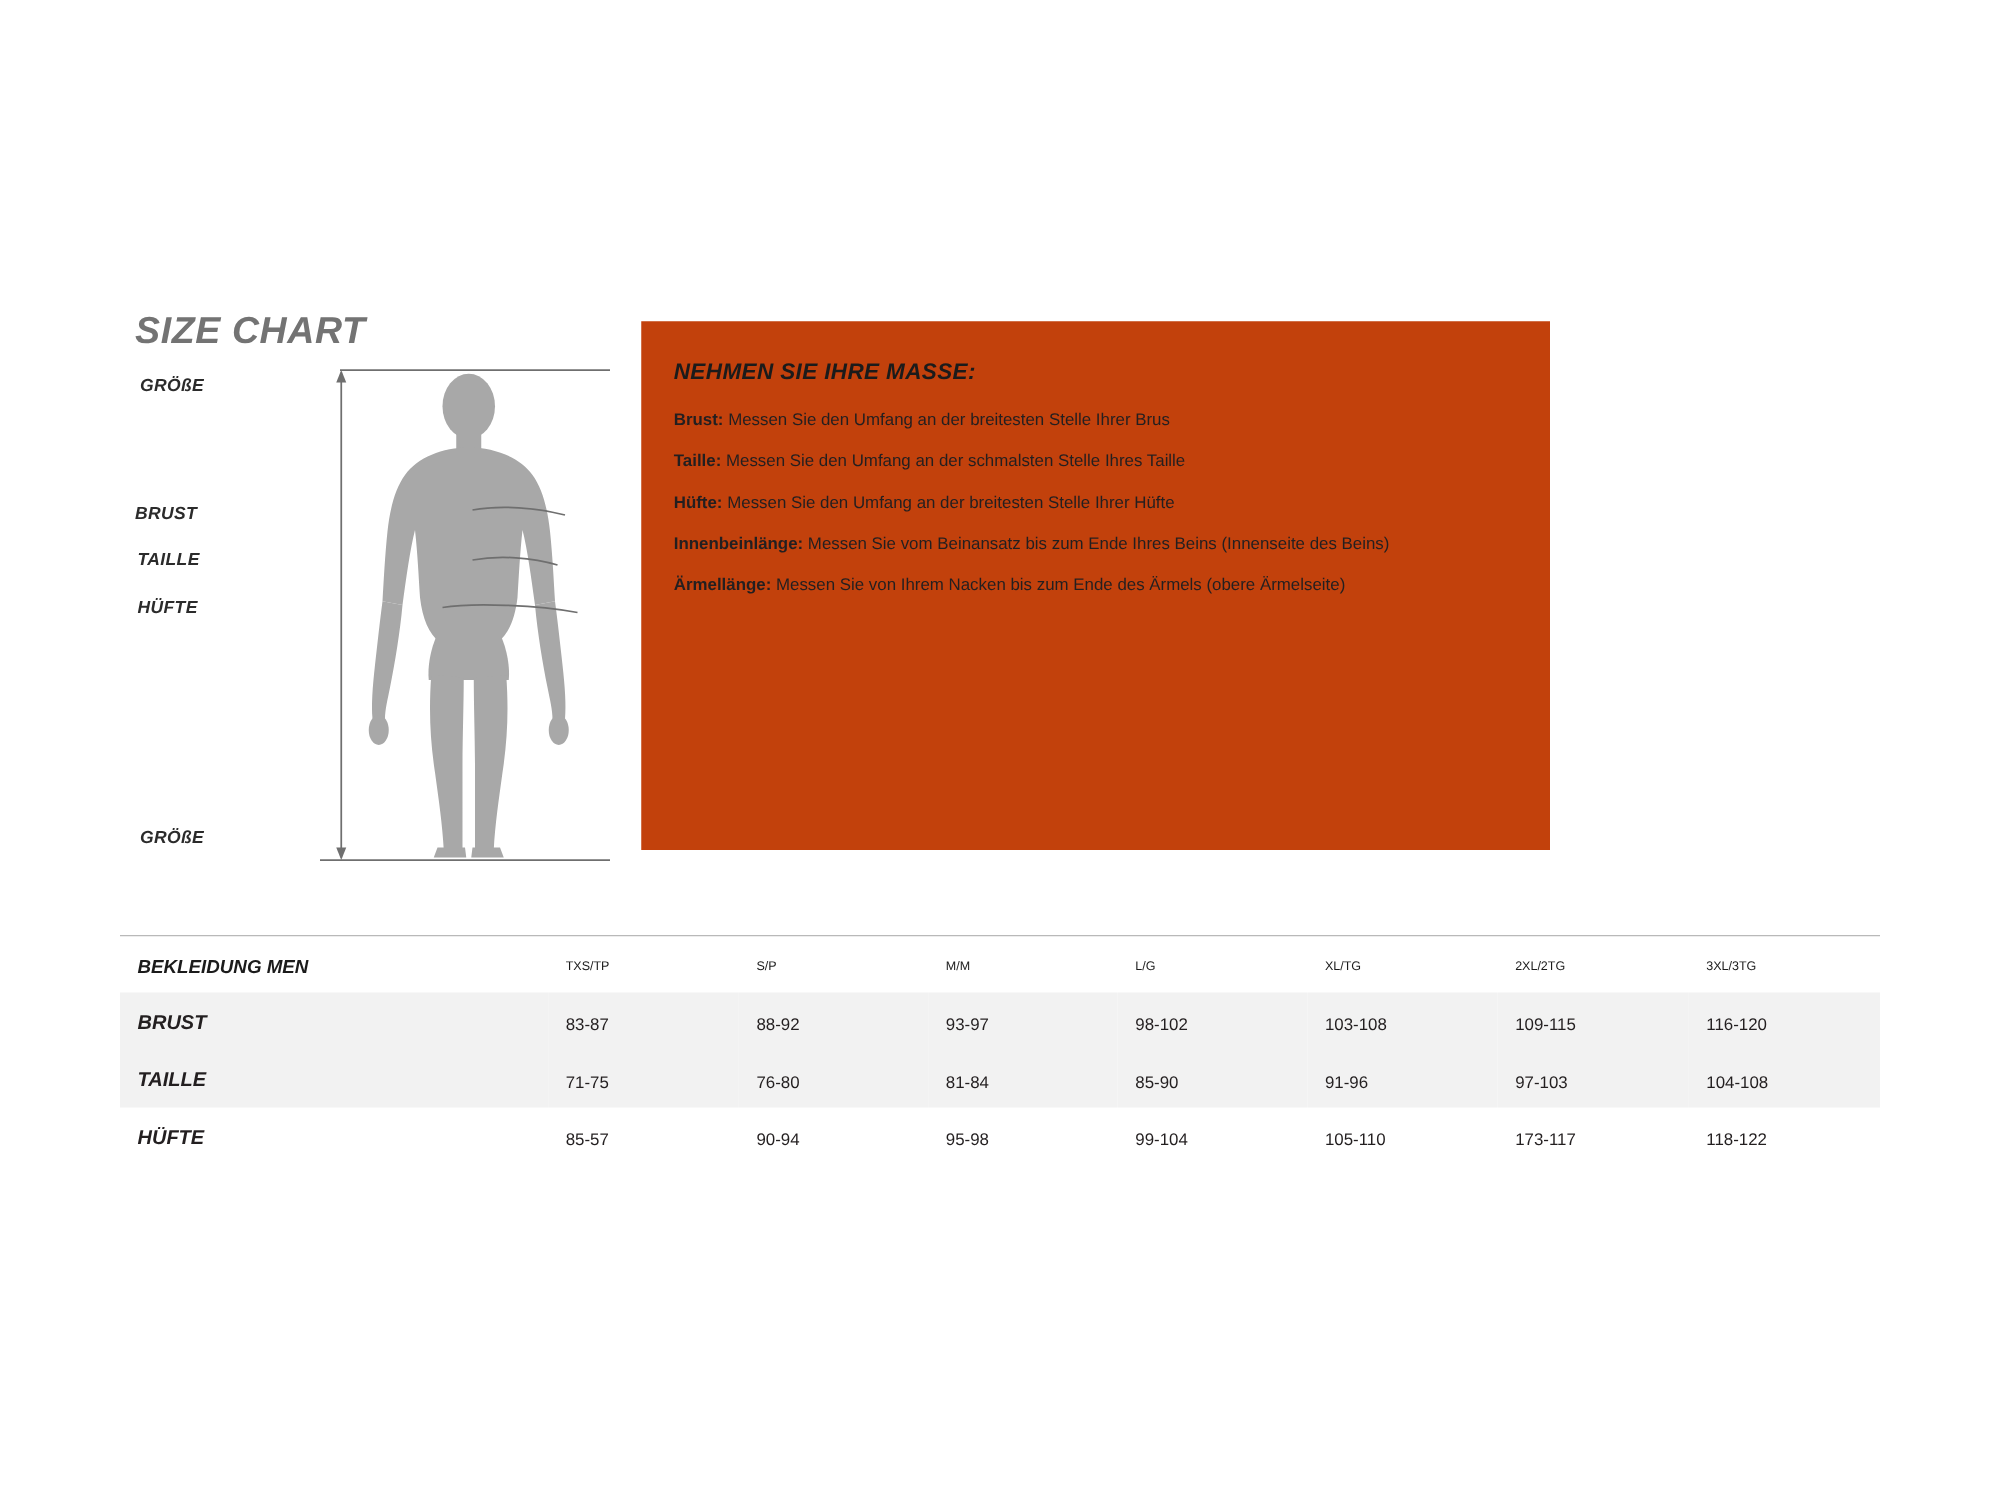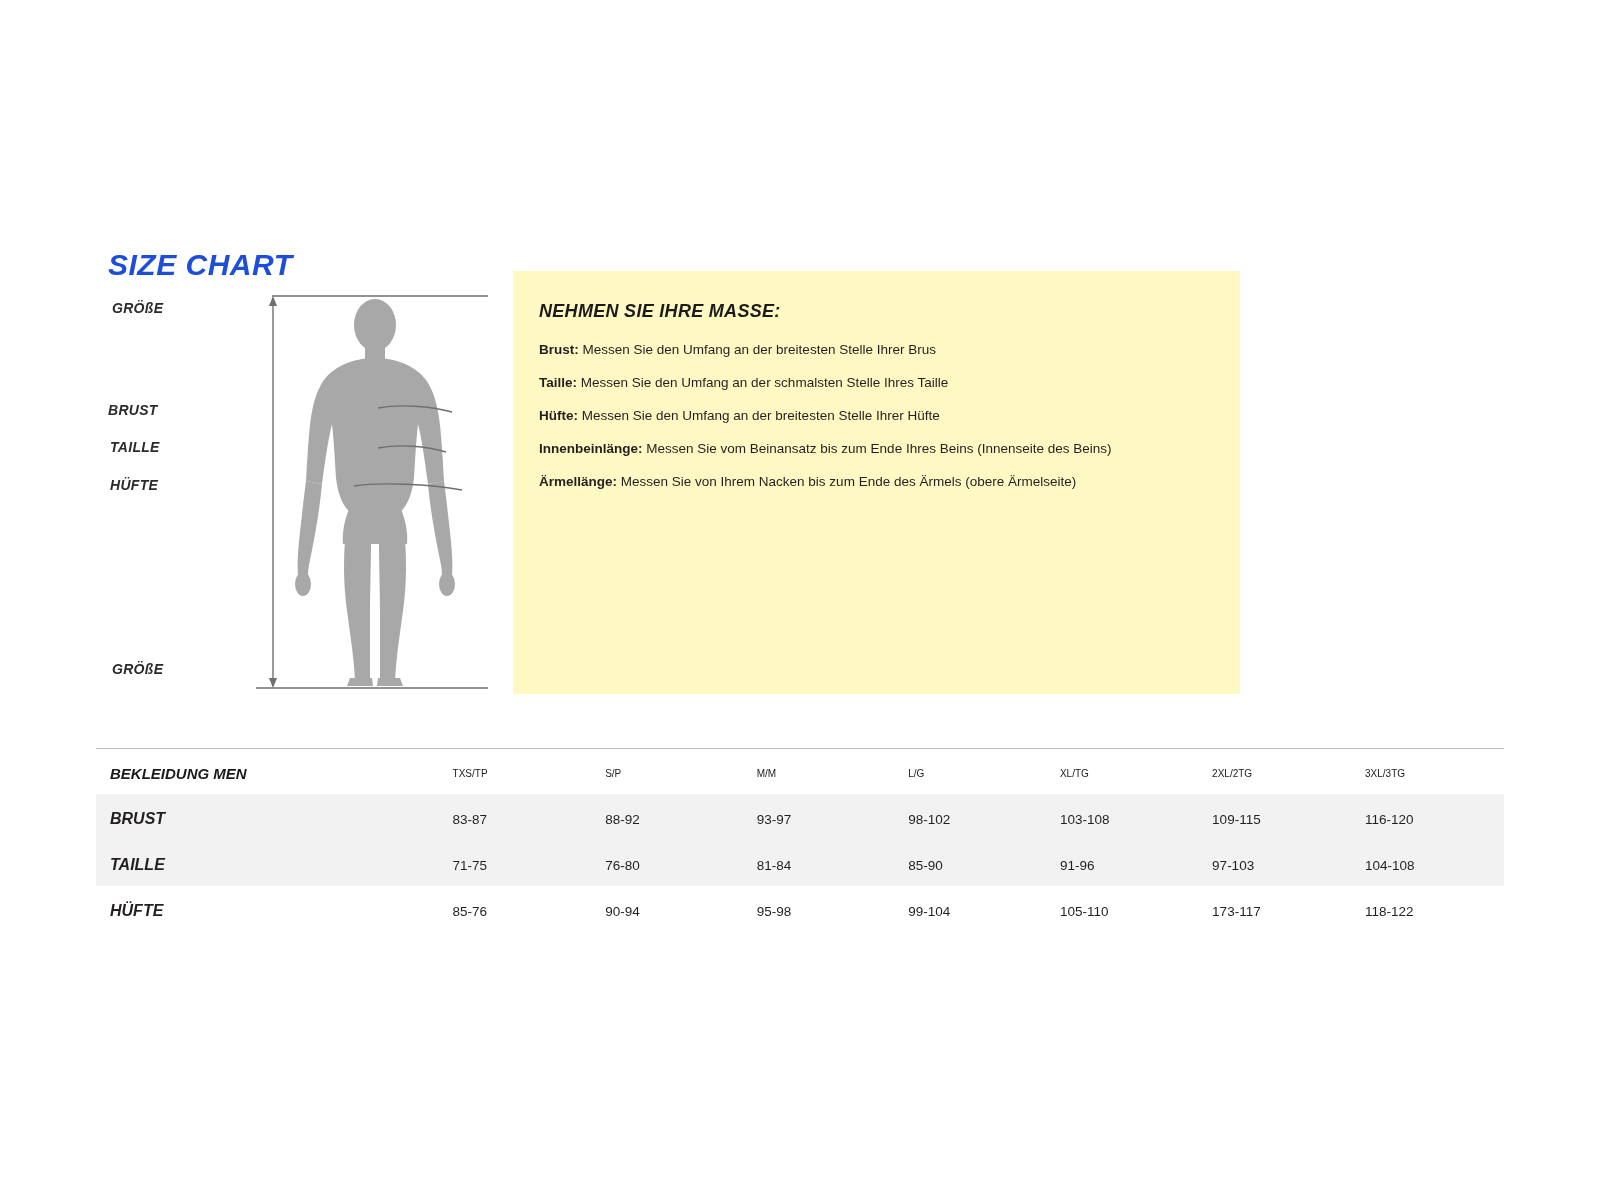--- a/index.html
+++ b/index.html
@@ -25,21 +25,21 @@
 
   
   .title {
     position: absolute;
     left: 108px;
     top: 248px;
     font-size: 30px;
     font-weight: bold;
     font-style: italic;
     letter-spacing: 0.5px;
-    color: #1d4ed8;
+    color: #737373;
   }
 
   
   .side-label {
     position: absolute;
     font-size: 14px;
     font-weight: bold;
     font-style: italic;
     color: #2b2b2b;
     letter-spacing: 0.3px;
@@ -57,24 +57,24 @@
     top: 292px;
     width: 250px;
     height: 400px;
   }
   .figure-svg { display: block; }
 
   
   .info-panel {
     position: absolute;
     left: 513px;
-    top: 271px;
+    top: 257px;
     width: 727px;
     height: 423px;
-    background: #fef9c3;
+    background: #c2410c;
   }
   .info-title {
     position: absolute;
     left: 26px;
     top: 30px;
     font-size: 18px;
     font-weight: bold;
     font-style: italic;
     color: #1b1b1b;
     letter-spacing: 0.3px;
@@ -257,21 +257,21 @@
         <td class="c2">76-80</td>
         <td class="c3">81-84</td>
         <td class="c4">85-90</td>
         <td class="c5">91-96</td>
         <td class="c6">97-103</td>
         <td class="c7">104-108</td>
       </tr>
 
       <tr>
         <td class="c0 row-label">HÜFTE</td>
-        <td class="c1">85-76</td>
+        <td class="c1">85-57</td>
         <td class="c2">90-94</td>
         <td class="c3">95-98</td>
         <td class="c4">99-104</td>
         <td class="c5">105-110</td>
         <td class="c6">173-117</td>
         <td class="c7">118-122</td>
       </tr>
     </tbody>
   </table>
 

